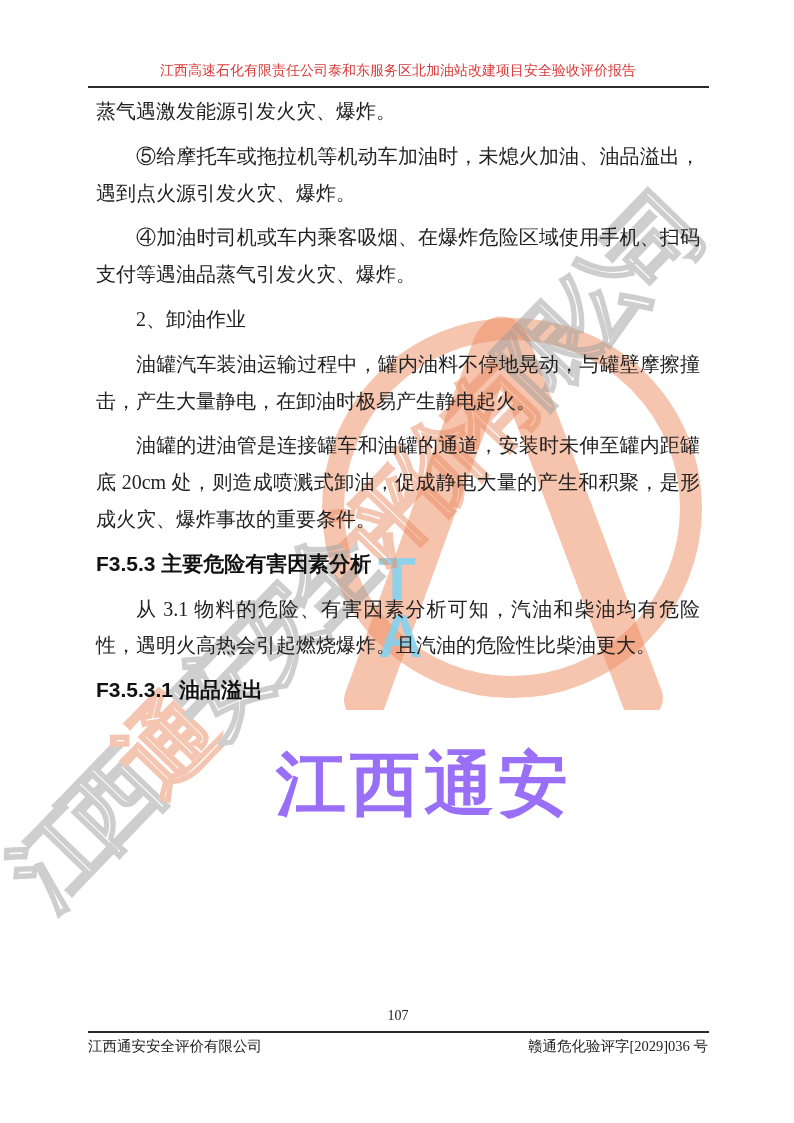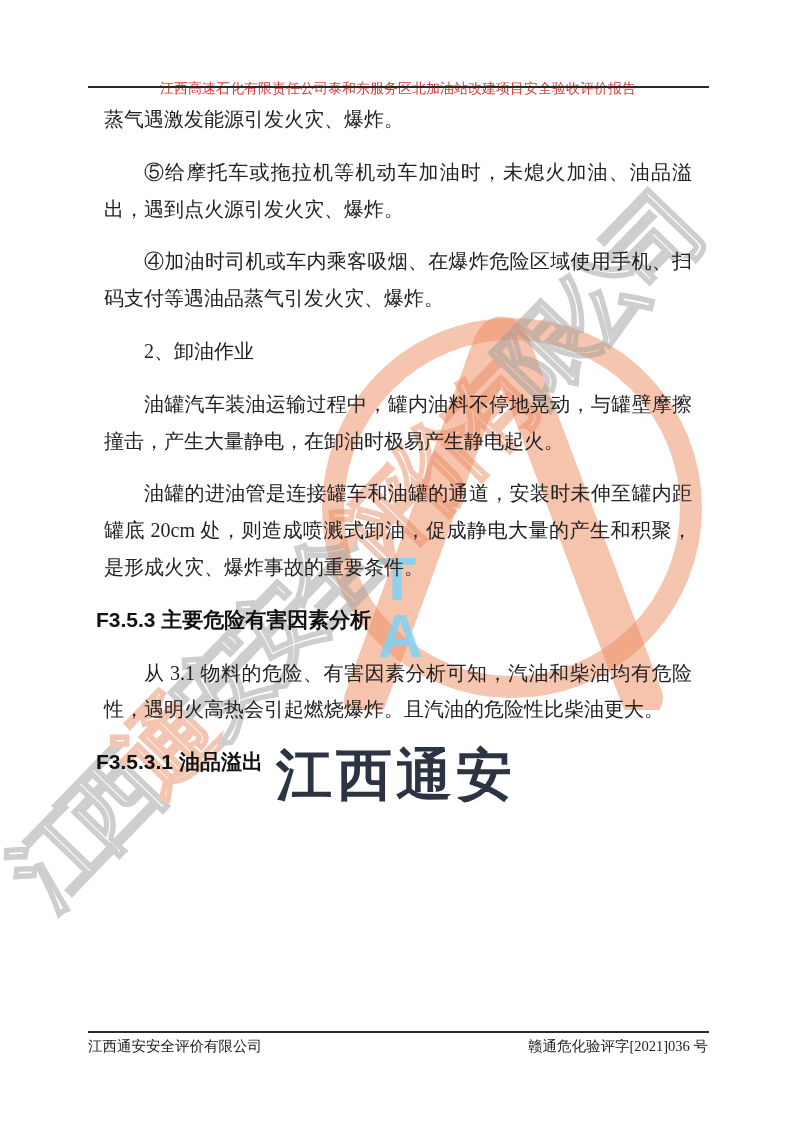--- a/index.html
+++ b/index.html
@@ -15,31 +15,31 @@
          font-family:"Liberation Sans",sans-serif;font-weight:bold;
          font-size:62px;line-height:.92;color:rgba(125,210,245,.85);
          word-break:break-all;text-align:left;}
   .wm-diag{position:absolute;left:28px;top:828px;white-space:nowrap;
            transform:rotate(-46deg);transform-origin:0 50%;
            font-family:"Liberation Sans",sans-serif;font-weight:bold;
            font-size:92px;letter-spacing:-14px;opacity:.5;}
   .wm-diag span{color:transparent;}
   .wm-red{position:absolute;left:276px;top:738px;
           font-family:"Liberation Sans",sans-serif;font-weight:700;
-          font-size:56px;letter-spacing:4px;color:#0f172a;opacity:.88;
+          font-size:70px;letter-spacing:4px;color:#8b5cf6;opacity:.88;
           white-space:nowrap;}
 
   
-  .hdr{position:absolute;left:88px;top:80px;width:620px;text-align:center;
+  .hdr{position:absolute;left:88px;top:62px;width:620px;text-align:center;
        font-size:14px;color:#d93a3a;}
   .hdr-rule{position:absolute;left:88px;top:86px;width:621px;border-top:2px solid #2a2a2a;}
 
   
   .content{position:absolute;left:88px;top:85px;width:620px;z-index:1;}
-  .pblock{margin:16px;font-size:20px;line-height:36.8px;color:#222;text-align:justify;}
+  .pblock{margin:8px;font-size:20px;line-height:36.8px;color:#222;text-align:justify;}
   .pblock.ind{text-indent:2em;}
   .hblock{margin:8px;font-size:21px;line-height:36.8px;font-weight:bold;
           font-family:"Liberation Sans",sans-serif;color:#111;}
 
   
   .pagenum{position:absolute;left:88px;top:1008px;width:620px;text-align:center;
            font-size:14px;color:#222;z-index:1;}
   .ftr-rule{position:absolute;left:88px;top:1031px;width:621px;border-top:2px solid #2a2a2a;}
   .ftr{position:absolute;left:88px;top:1037px;width:620px;display:flex;
        justify-content:space-between;font-size:14.5px;color:#222;z-index:1;}
@@ -69,19 +69,20 @@
       <div class="pblock ind">⑤给摩托车或拖拉机等机动车加油时，未熄火加油、油品溢出，遇到点火源引发火灾、爆炸。</div>
       <div class="pblock ind">④加油时司机或车内乘客吸烟、在爆炸危险区域使用手机、扫码支付等遇油品蒸气引发火灾、爆炸。</div>
       <div class="pblock ind">2、卸油作业</div>
       <div class="pblock ind">油罐汽车装油运输过程中，罐内油料不停地晃动，与罐壁摩擦撞击，产生大量静电，在卸油时极易产生静电起火。</div>
       <div class="pblock ind">油罐的进油管是连接罐车和油罐的通道，安装时未伸至罐内距罐底 20cm 处，则造成喷溅式卸油，促成静电大量的产生和积聚，是形成火灾、爆炸事故的重要条件。</div>
       <div class="hblock">F3.5.3 主要危险有害因素分析</div>
       <div class="pblock ind">从 3.1 物料的危险、有害因素分析可知，汽油和柴油均有危险性，遇明火高热会引起燃烧爆炸。且汽油的危险性比柴油更大。</div>
       <div class="hblock">F3.5.3.1 油品溢出</div>
     </div>
 
+  <div class="pagenum">107</div>
   <div class="ftr-rule"></div>
   <div class="ftr">
     <span>江西通安安全评价有限公司</span>
-    <span>赣通危化验评字[2021]036 号</span>
+    <span>赣通危化验评字[2029]036 号</span>
   </div>
 
 </div>
 
 </body></html>

